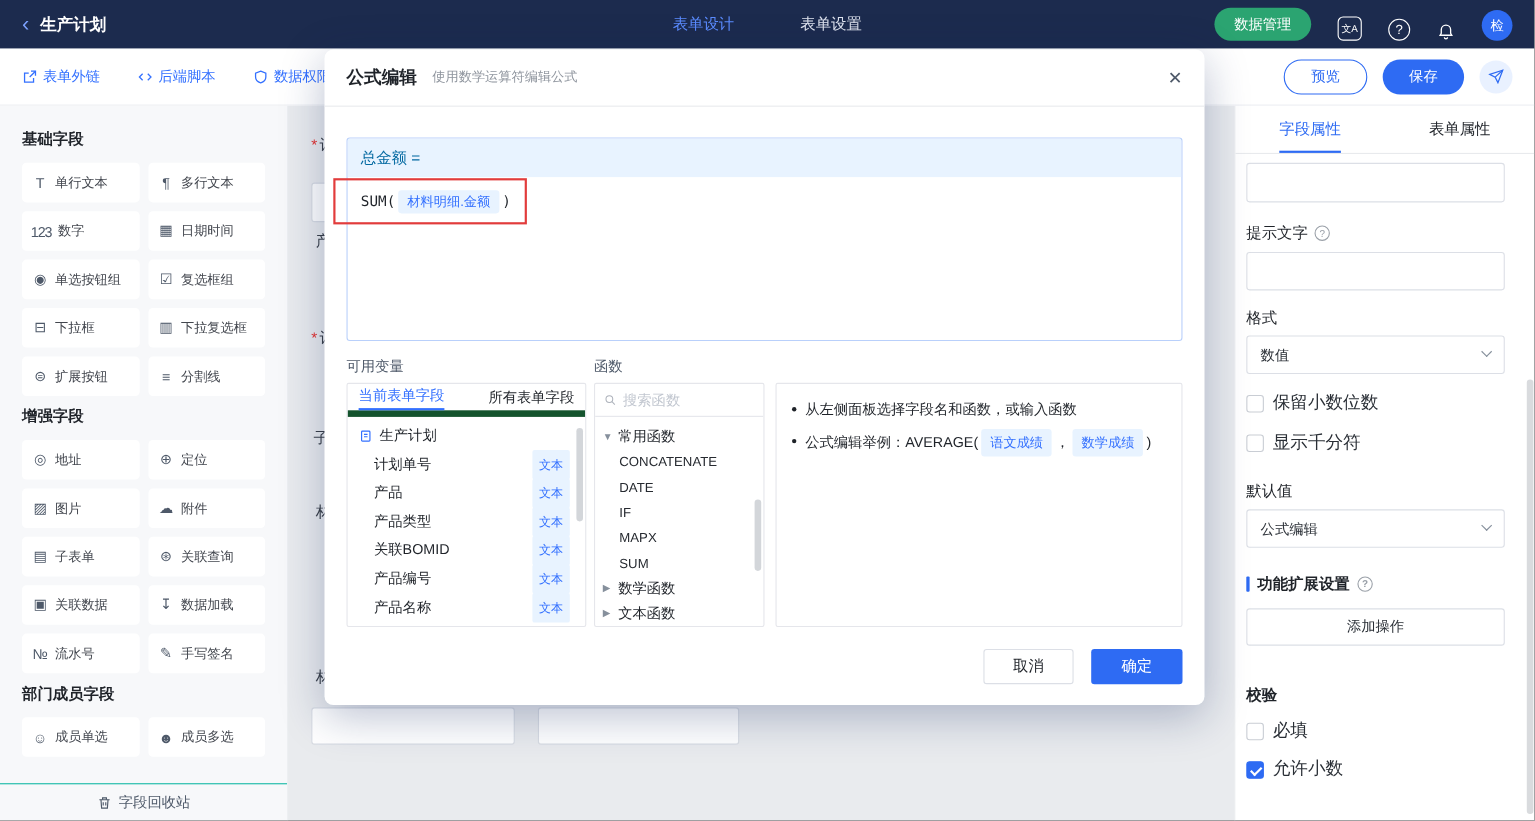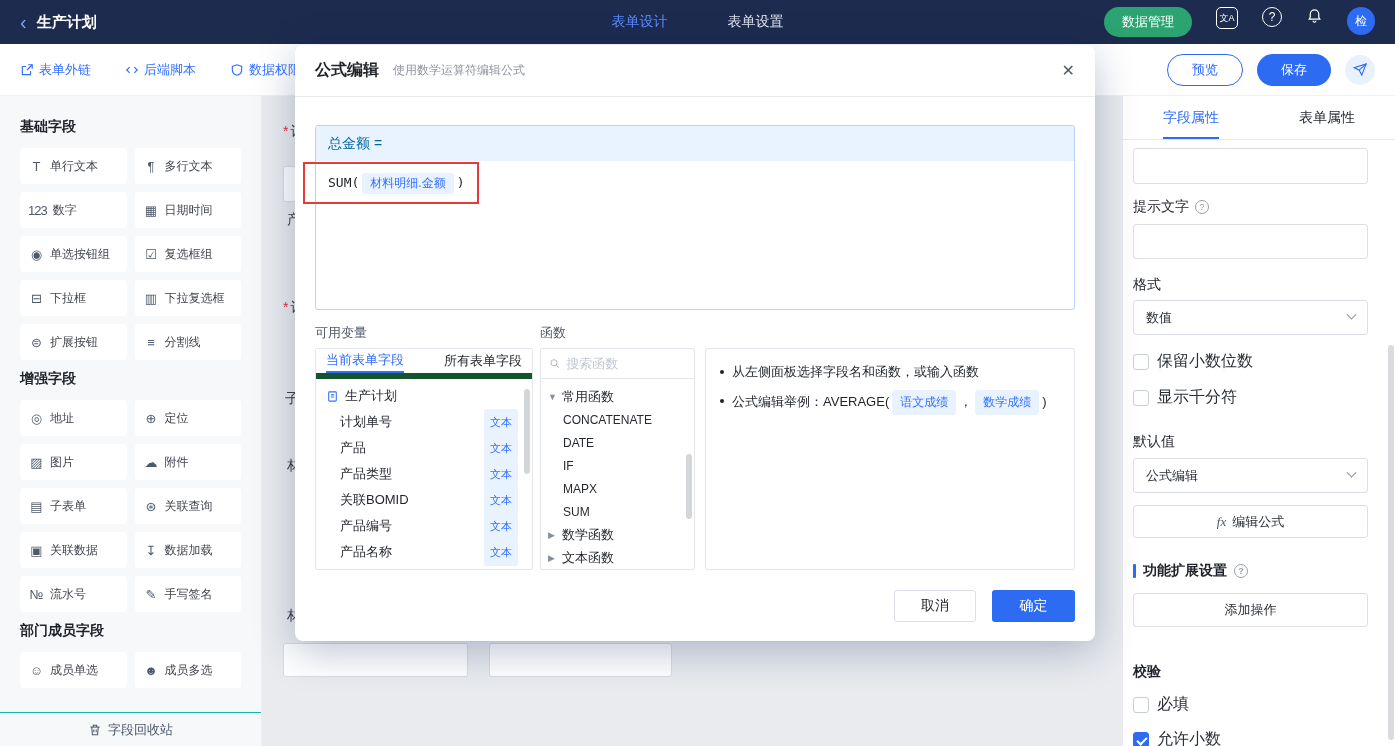--- a/index.html
+++ b/index.html
@@ -12,21 +12,21 @@
   
   .topbar { position:absolute; top:0; left:0; right:0; height:44px; background:#1c2b4e;
     display:flex; align-items:center; padding:0 20px; color:#fff; z-index:5; }
   .topbar-left { display:flex; align-items:center; gap:10px; }
   .back-glyph { color:#7da2ff; font-size:20px; line-height:1; cursor:pointer; }
   .topbar-title { font-size:15px; font-weight:700; }
   .topbar-center { position:absolute; left:50%; transform:translateX(-50%); height:44px;
     display:flex; align-items:center; gap:60px; }
   .topnav { font-size:14px; color:#dfe4ef; cursor:pointer; }
   .topnav.active { color:#5b8cff; }
-  .topbar-right { margin-left:auto; display:flex; align-items:flex-start; gap:24px; }
+  .topbar-right { margin-left:auto; display:flex; align-items:flex-end; gap:24px; }
   .pill-btn { background:#2ba471; color:#fff; font-size:13px; padding:6px 18px;
     border-radius:16px; border:none; cursor:pointer; }
   .translate-box { width:22px; height:22px; border:1.4px solid #fff; border-radius:5px;
     display:flex; align-items:center; justify-content:center; font-size:9px; cursor:pointer; }
   .help-circle { width:20px; height:20px; border:1.4px solid #fff; border-radius:50%;
     display:flex; align-items:center; justify-content:center; font-size:12px; cursor:pointer; }
   .bell { display:flex; align-items:center; cursor:pointer; }
   .avatar { width:28px; height:28px; border-radius:50%; background:#2e6bf3; color:#fff;
     display:flex; align-items:center; justify-content:center; font-size:12px; cursor:pointer; }
   
@@ -354,21 +354,21 @@
     <div class="canvas-input" style="left:227px;top:547px;width:183px;height:34px"></div>
   </main>
 
   <aside class="props">
     <div class="props-tabs">
       <div class="props-tab active">字段属性</div>
       <div class="props-tab">表单属性</div>
     </div>
     <div class="props-body">
       <input class="text-input" style="">
-      <div class="prop-label" style="margin-top:15px">
+      <div class="prop-label" style="margin-top:20px">
         <span>提示文字</span>
         <span class="q-icon">?</span>
       </div>
       <input class="text-input" style="margin-top: 9px; height: 35px;">
       <div class="prop-label" style="margin-top:18px">
           <span>格式</span>
         </div>
       <div class="select" style="margin-top:7px">
         <span>数值</span>
         <span class="sel-chev"></span>
@@ -381,24 +381,20 @@
         <span class="checkbox"></span>
         <span>显示千分符</span>
       </label>
       <div class="prop-label" style="margin-top:26px">
           <span>默认值</span>
         </div>
       <div class="select" style="margin-top:8px">
         <span>公式编辑</span>
         <span class="sel-chev"></span>
       </div>
-      <button class="btn-block" style="margin-top:12px">
-        <span class="fx">fx</span>
-        <span>编辑公式</span>
-      </button>
       <div class="ext-header" style="margin-top:24px">
         <span class="blue-bar"></span>
         <span>功能扩展设置</span>
         <span class="q-icon">?</span>
       </div>
       <button class="btn-block" style="margin-top:13px;height:34px">
         <span>添加操作</span>
       </button>
       <div class="bold-label" style="margin-top:36px">校验</div>
       <label class="check-row" style="margin-top:13px">

